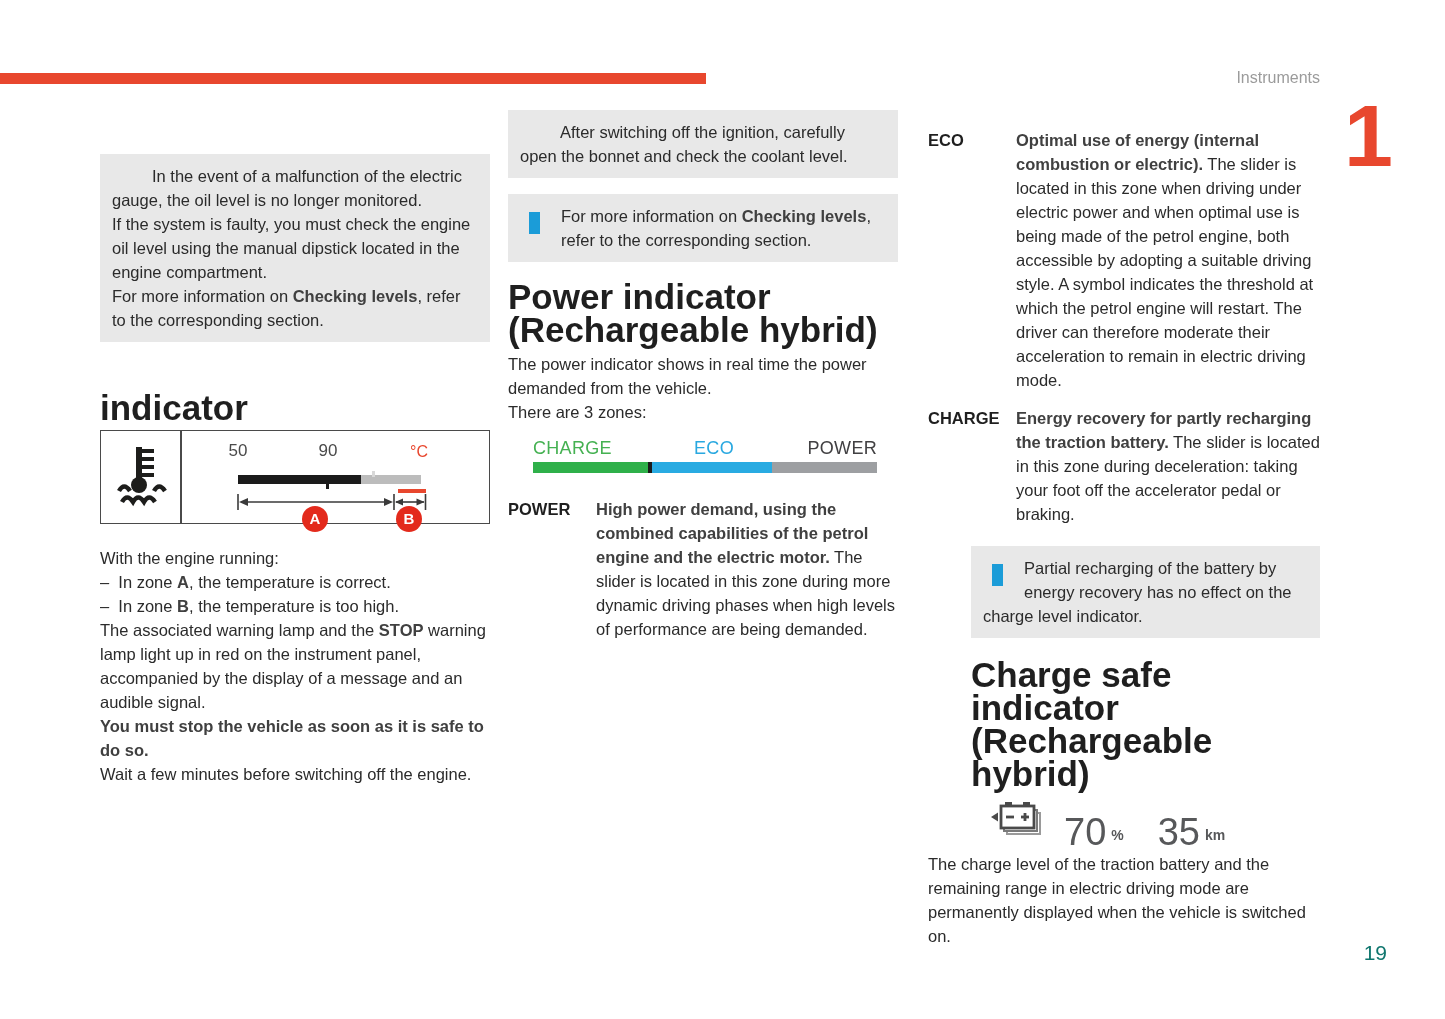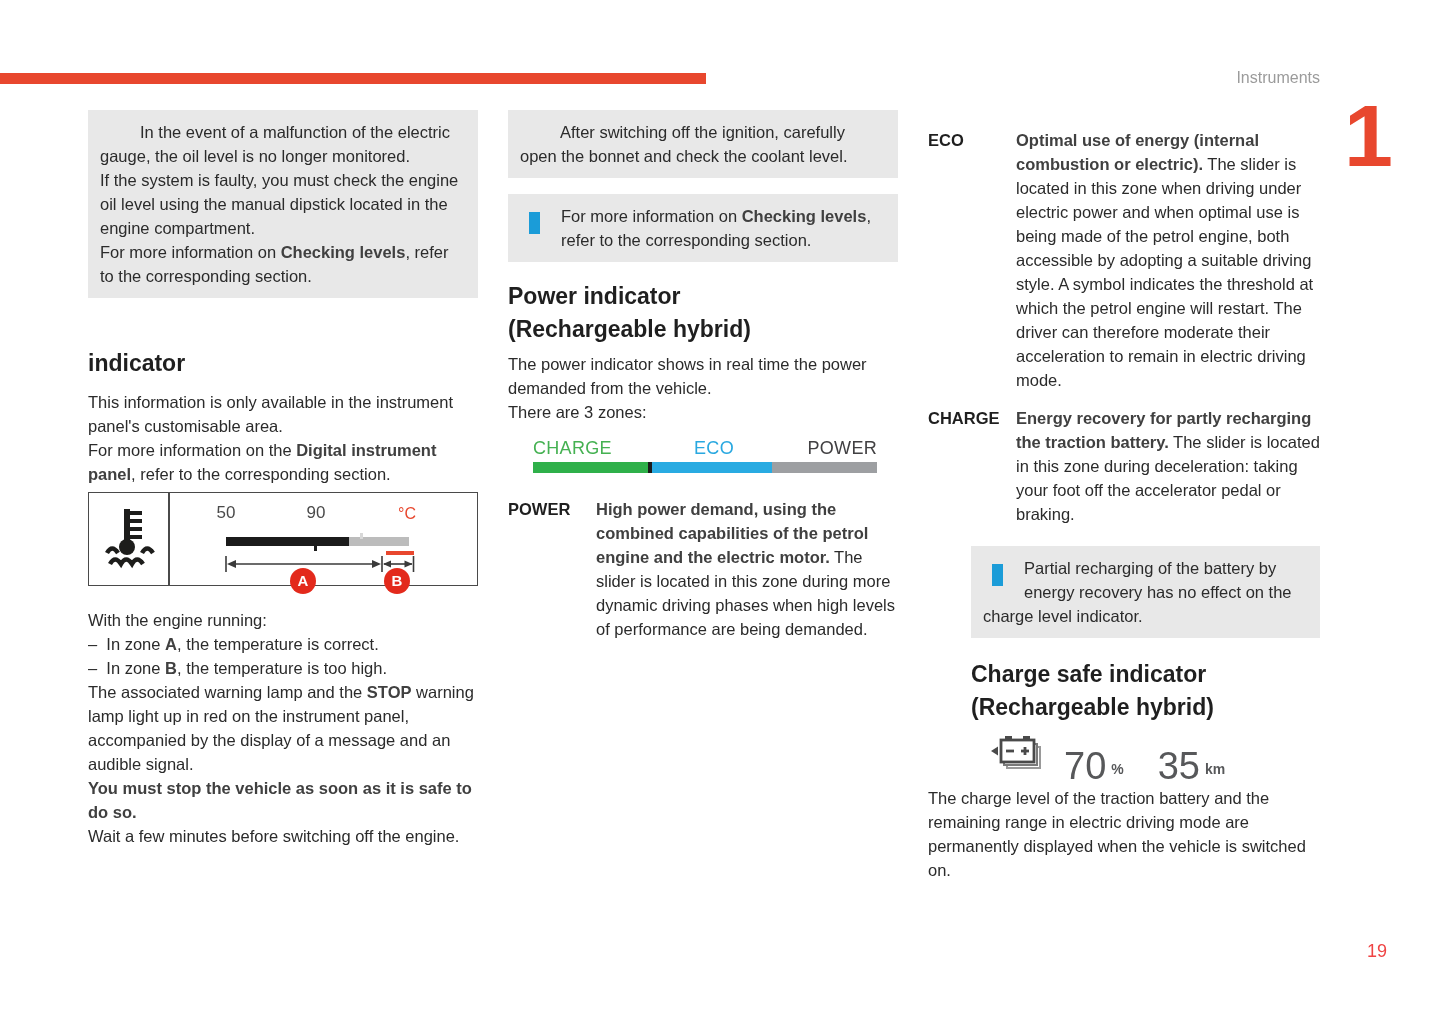--- a/index.html
+++ b/index.html
@@ -5,39 +5,39 @@
   * { margin:0; padding:0; box-sizing:border-box; }
   html,body { background:#fff; }
   .page {
     position:relative; width:1445px; height:1019px; background:#ffffff;
     font-family:"Liberation Sans", sans-serif; color:#2b2b2b; overflow:hidden;padding-left:31px;
   }
   
   .top-bar { position:absolute; left:0; top:73px; width:706px; height:11px; background:#e8472e; }
   .running-header { position:absolute; top:69px; right:125px; font-size:16px; color:#9b9b9b; }
   .chapter-number { position:absolute; left:1344px; top:92px; font-size:88px; line-height:1; font-weight:bold; color:#e8472e; }
-  .page-number { position:absolute; right:58px; top:941px; font-size:18px; color:#ef4444; }
+  .page-number { position:absolute; right:58px; top:941px; font-size:21px; color:#0f766e; }
 
   
   .col { position:absolute; top:110px; width:390px; font-size:16.5px; line-height:24px; }
-  .col-left { left:88px; }
+  .col-left { left:100px;margin-top:44px; }
   .col-mid { left:508px; }
   .col-right { left:928px; width:392px; }
 
   
   .gray-box { background:#e8e8e8; padding:10px 14px 10px 12px; overflow:hidden; }
   .excl-icon { float:left; width:14px; margin:4px 18px 2px 8px; }
   .excl-bar { width:14px; height:26px; background:#e0182d; clip-path:polygon(0 0,100% 0,76% 100%,24% 100%); }
   .excl-dot { width:9px; height:9px; background:#e0182d; margin:4px auto 0; }
   .i-icon { float:left; width:11px; margin:5px 21px 2px 9px; }
   .i-dot { width:11px; height:7px; background:#1b9cd8; }
   .i-bar { width:11px; height:22px; background:#1b9cd8; margin-top:3px; }
 
   
-  .heading { font-size:23px; line-height:33px; font-weight:bold; color:#1f1f1f; }
+  .heading { font-size:35px; line-height:33px; font-weight:bold; color:#1f1f1f; }
   .mt4{margin-top:4px;} .mt6{margin-top:6px;} .mt10{margin-top:10px;} .mt12{margin-top:12px;}
   .mt14{margin-top:14px;} .mt16{margin-top:16px;} .mt18{margin-top:18px;} .mt20{margin-top:20px;margin-left:43px;}
   .mt22{margin-top:22px;} .mt24{margin-top:24px;}
   b { color:#404040; }
 
   
   .coolant-diagram { position:relative; width:390px; height:94px; border:1.5px solid #4a4a4a; background:#fff; }
   .cd-divider { position:absolute; left:79px; top:0; width:1.5px; height:100%; background:#4a4a4a; }
   .cd-lbl { position:absolute; top:8px; width:30px; text-align:center; font-size:17px; color:#4a4a4a; }
   .cd-50 { left:122px; } .cd-90 { left:212px; }
@@ -95,24 +95,20 @@
       <span>In the event of a malfunction of the electric gauge, the oil level is no longer monitored.</span><br>
       <span>If the system is faulty, you must check the engine oil level using the manual dipstick located in the engine compartment.</span><br>
       <span>For more information on </span><b>Checking levels</b><span>, refer to the corresponding section.</span>
     </div>
 
     <div class="heading mt16">
       <br>
       <span>indicator</span>
     </div>
 
-    <div class="mt10">
-      <span>This information is only available in the instrument panel's customisable area.</span><br>
-      <span>For more information on the </span><b>Digital instrument panel</b><span>, refer to the corresponding section.</span>
-    </div>
 
     <div class="coolant-diagram mt6">
       <div class="cd-divider"></div>
       <svg class="thermo-icon" width="58" height="66" viewBox="0 0 58 66">
         <path d="M9 45 q5 -8 10 0 M39 45 q5 -8 44 0" stroke="none" fill="none"></path>
         <path d="M6 46 q5 -9 11 0 M41 46 q5 -9 11 0" stroke="#1d1d1b" stroke-width="4.5" fill="none"></path>
         <path d="M9 57 q5 -9 11 0 q5 -9 11 0 q5 -9 11 0" stroke="#1d1d1b" stroke-width="4.5" fill="none"></path>
         <rect x="23" y="2" width="6" height="34" fill="#1d1d1b"></rect>
         <rect x="29" y="4" width="12" height="4" fill="#1d1d1b"></rect>
         <rect x="29" y="12" width="12" height="4" fill="#1d1d1b"></rect>

